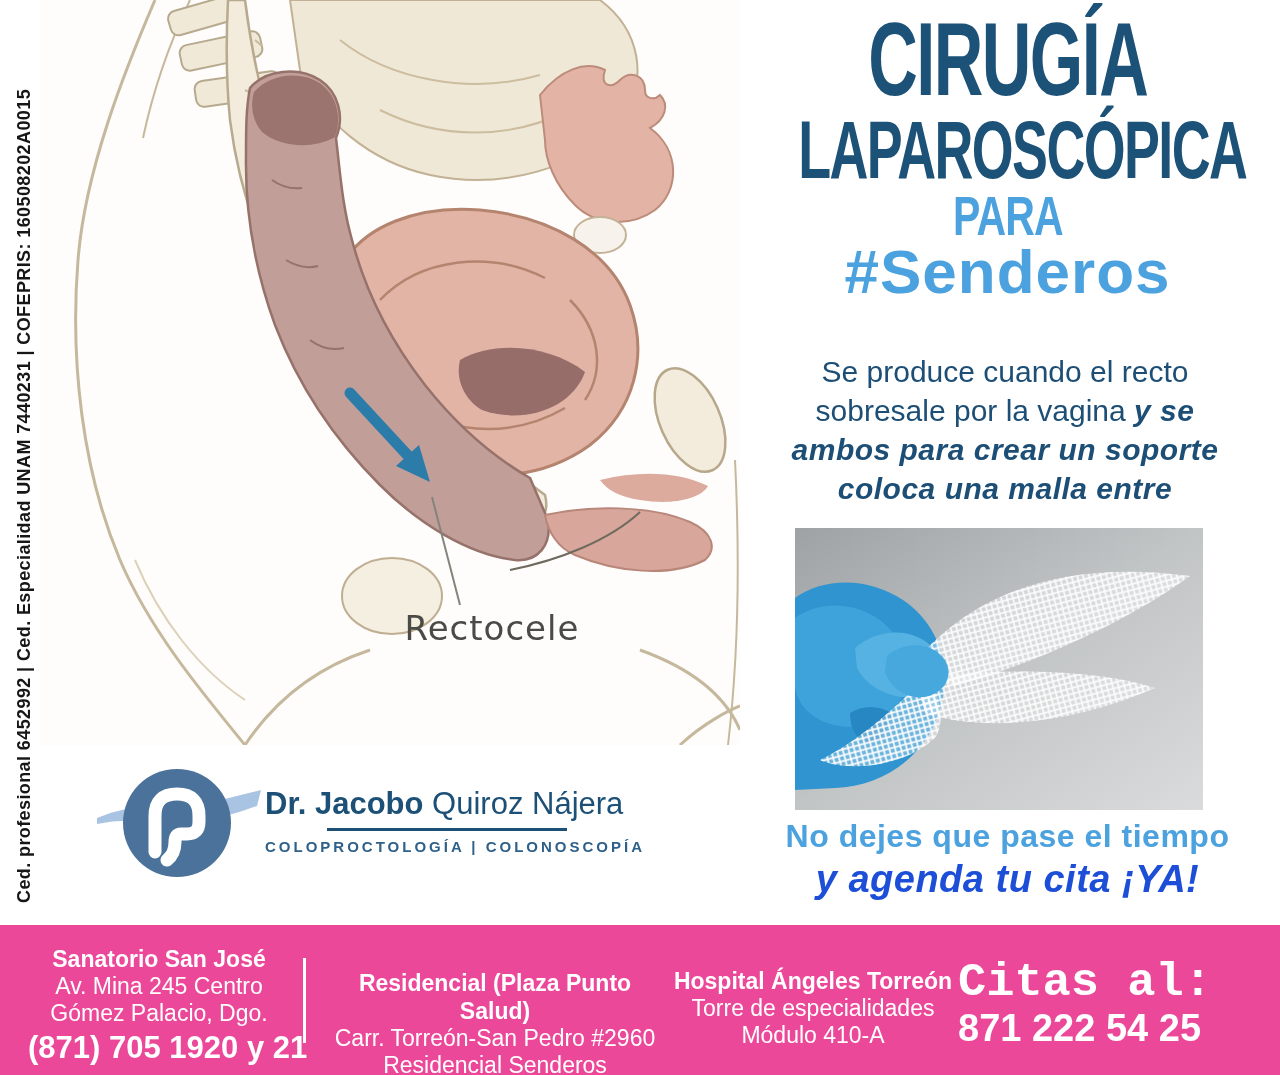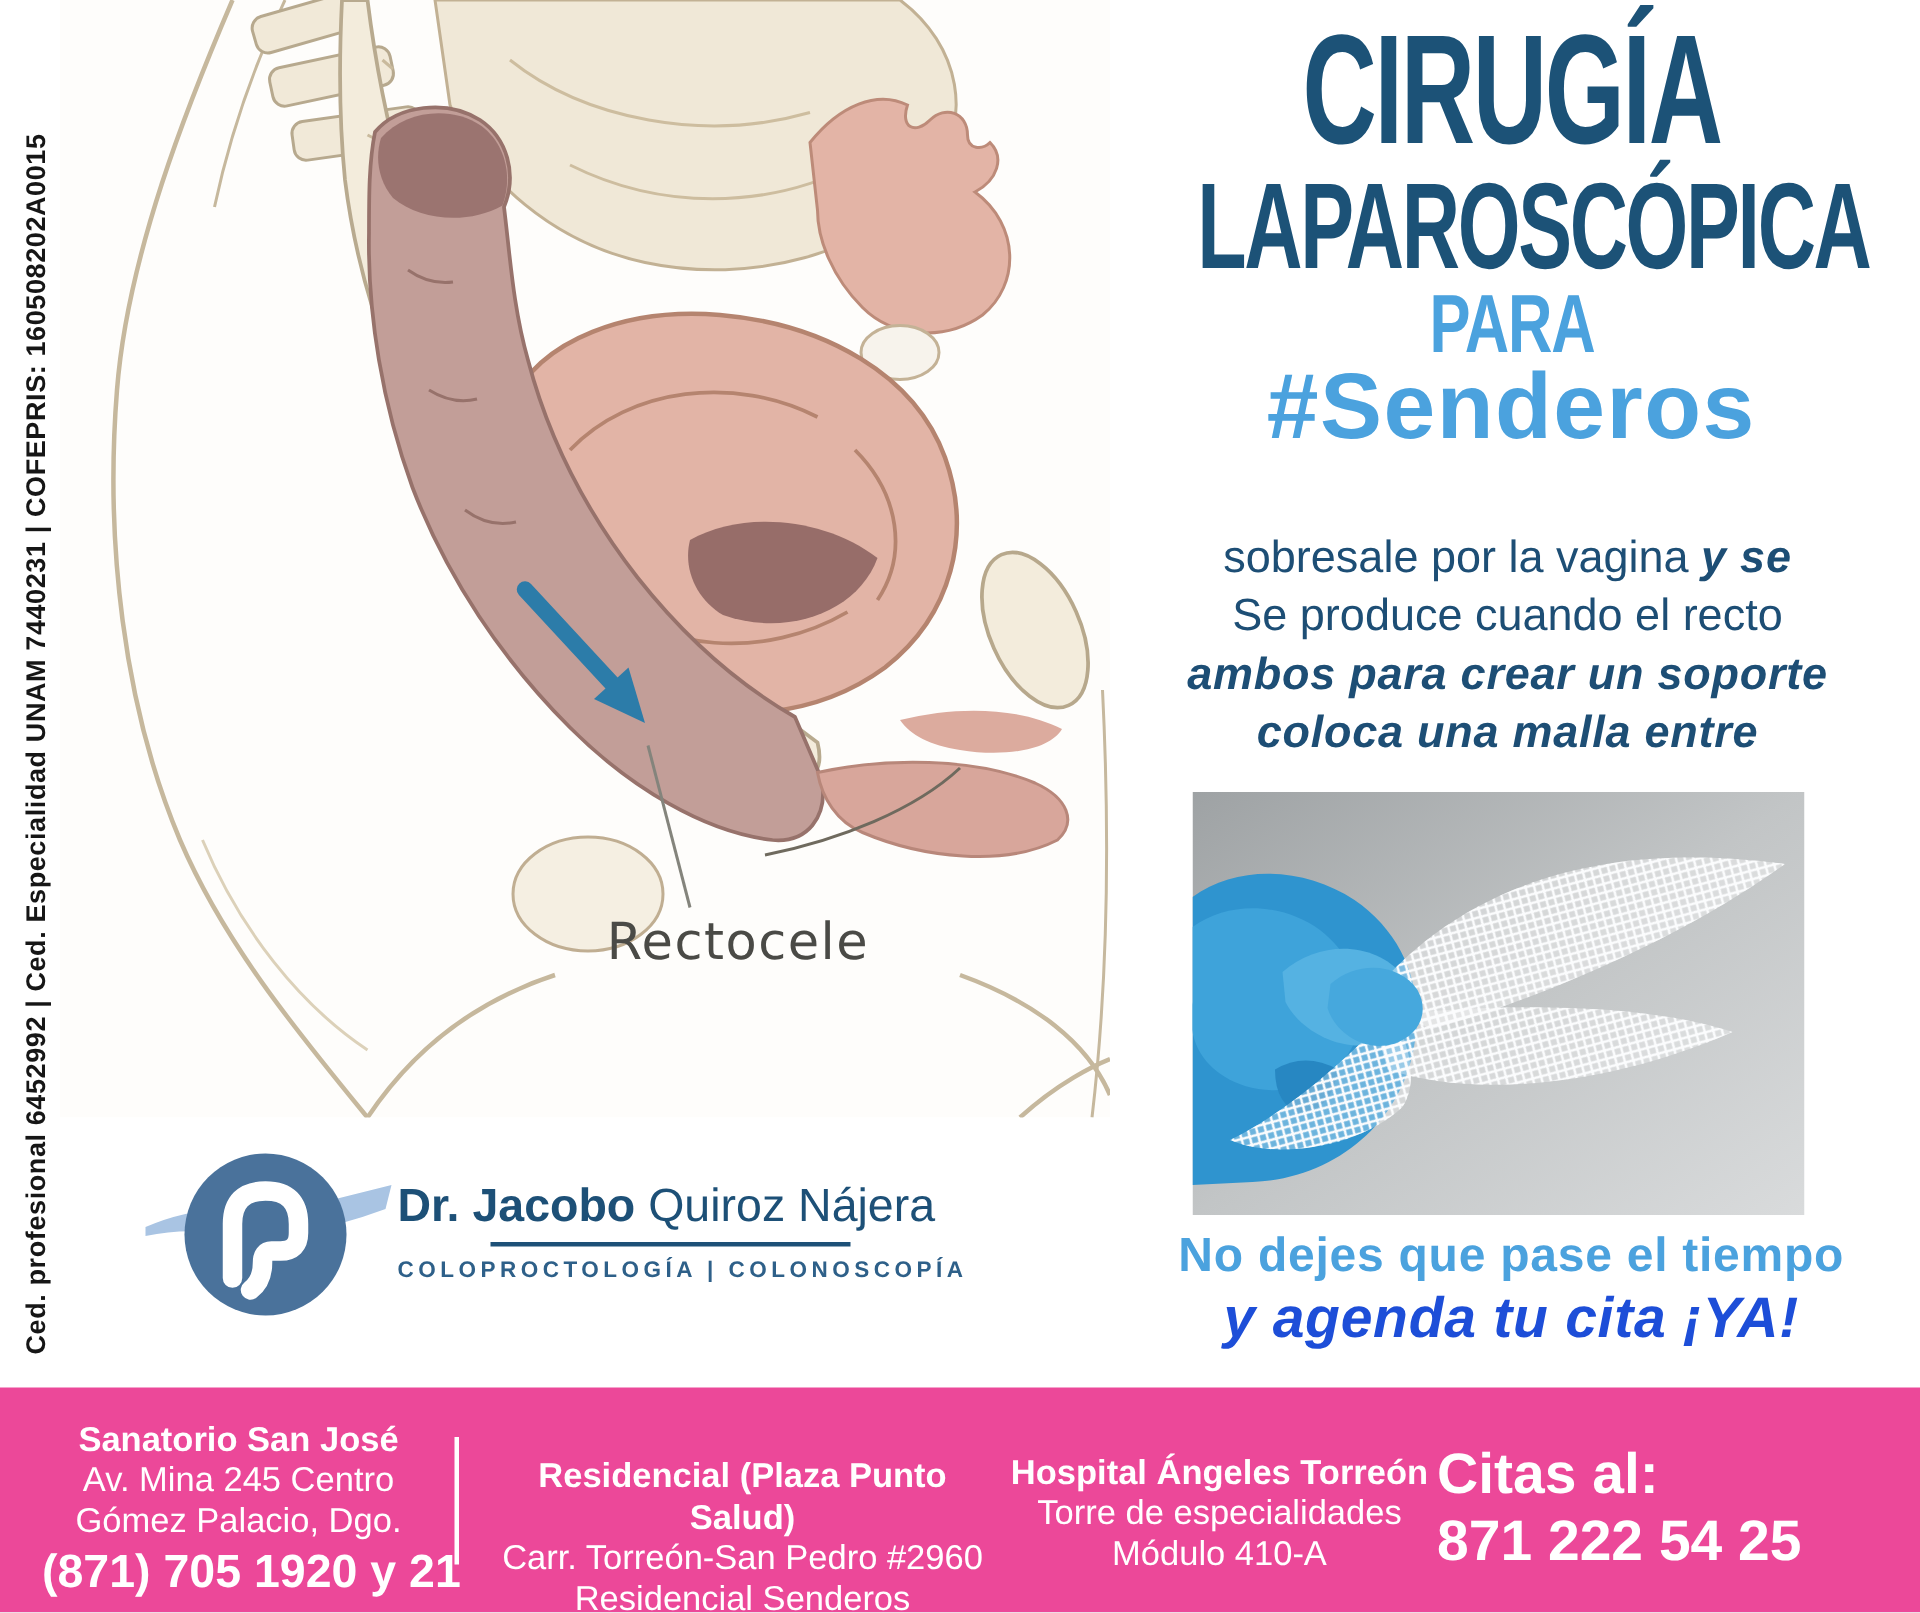--- a/index.html
+++ b/index.html
@@ -50,21 +50,21 @@
   .footer{position:absolute;left:0;top:925px;width:1280px;height:150px;background:#ec4899;color:#ffffff;}
   .fcol{position:absolute;text-align:center;}
   .fc1{left:28px;top:20px;width:262px;}
   .fc2{left:330px;top:44px;width:330px;}
   .fc3{left:668px;top:42px;width:290px;}
   .fname{font-size:23px;font-weight:700;line-height:28px;}
   .faddr{font-size:23px;line-height:27px;}
   .fphone{font-size:31px;font-weight:700;line-height:37px;margin-top:2px;white-space:nowrap;}
   .fdivider{position:absolute;left:303px;top:33px;width:3px;height:85px;background:#ffffff;}
   .citas{position:absolute;left:958px;top:36px;text-align:left;}
-  .citas .c1{font-size:38px;font-weight:700;line-height:44px;}
+  .citas .c1{font-size:47px;font-weight:700;line-height:44px;font-family:Liberation Mono, monospace;}
   .citas .c2{font-size:38px;font-weight:700;line-height:46px;white-space:nowrap;}
 </style>
 </head>
 <body>
 
 <div class="page">
 
   <div class="credentials">Ced. profesional 6452992  |  Ced. Especialidad UNAM 7440231  |  COFEPRIS: 160508202A0015</div>
 
   <svg class="anatomy" viewBox="0 0 700 745">
@@ -150,22 +150,22 @@
   <div class="anatomy-label">Rectocele</div>
 
   <div class="headline">
     <div><span class="hl1">CIRUGÍA</span></div>
     <div><span class="hl2">LAPAROSCÓPICA</span></div>
     <div><span class="hl3">PARA</span></div>
     <div><span class="hl4">#Senderos</span></div>
   </div>
 
   <div class="paragraph">
+    <div><span>Se produce cuando el recto</span></div>
     <div><span>sobresale por la vagina </span><span class="bi">y se</span></div>
-    <div><span>Se produce cuando el recto</span></div>
     <div class="bi"><span>ambos para crear un soporte</span></div>
     <div class="bi"><span>coloca una malla entre</span></div>
   </div>
 
   <svg class="mesh-photo" viewBox="0 0 408 282">
     <defs>
       <linearGradient id="photobg" x1="0" y1="0" x2="1" y2="1">
         <stop offset="0" stop-color="#9ea2a4"></stop>
         <stop offset="0.5" stop-color="#c2c5c6"></stop>
         <stop offset="1" stop-color="#d9dbdc"></stop>

